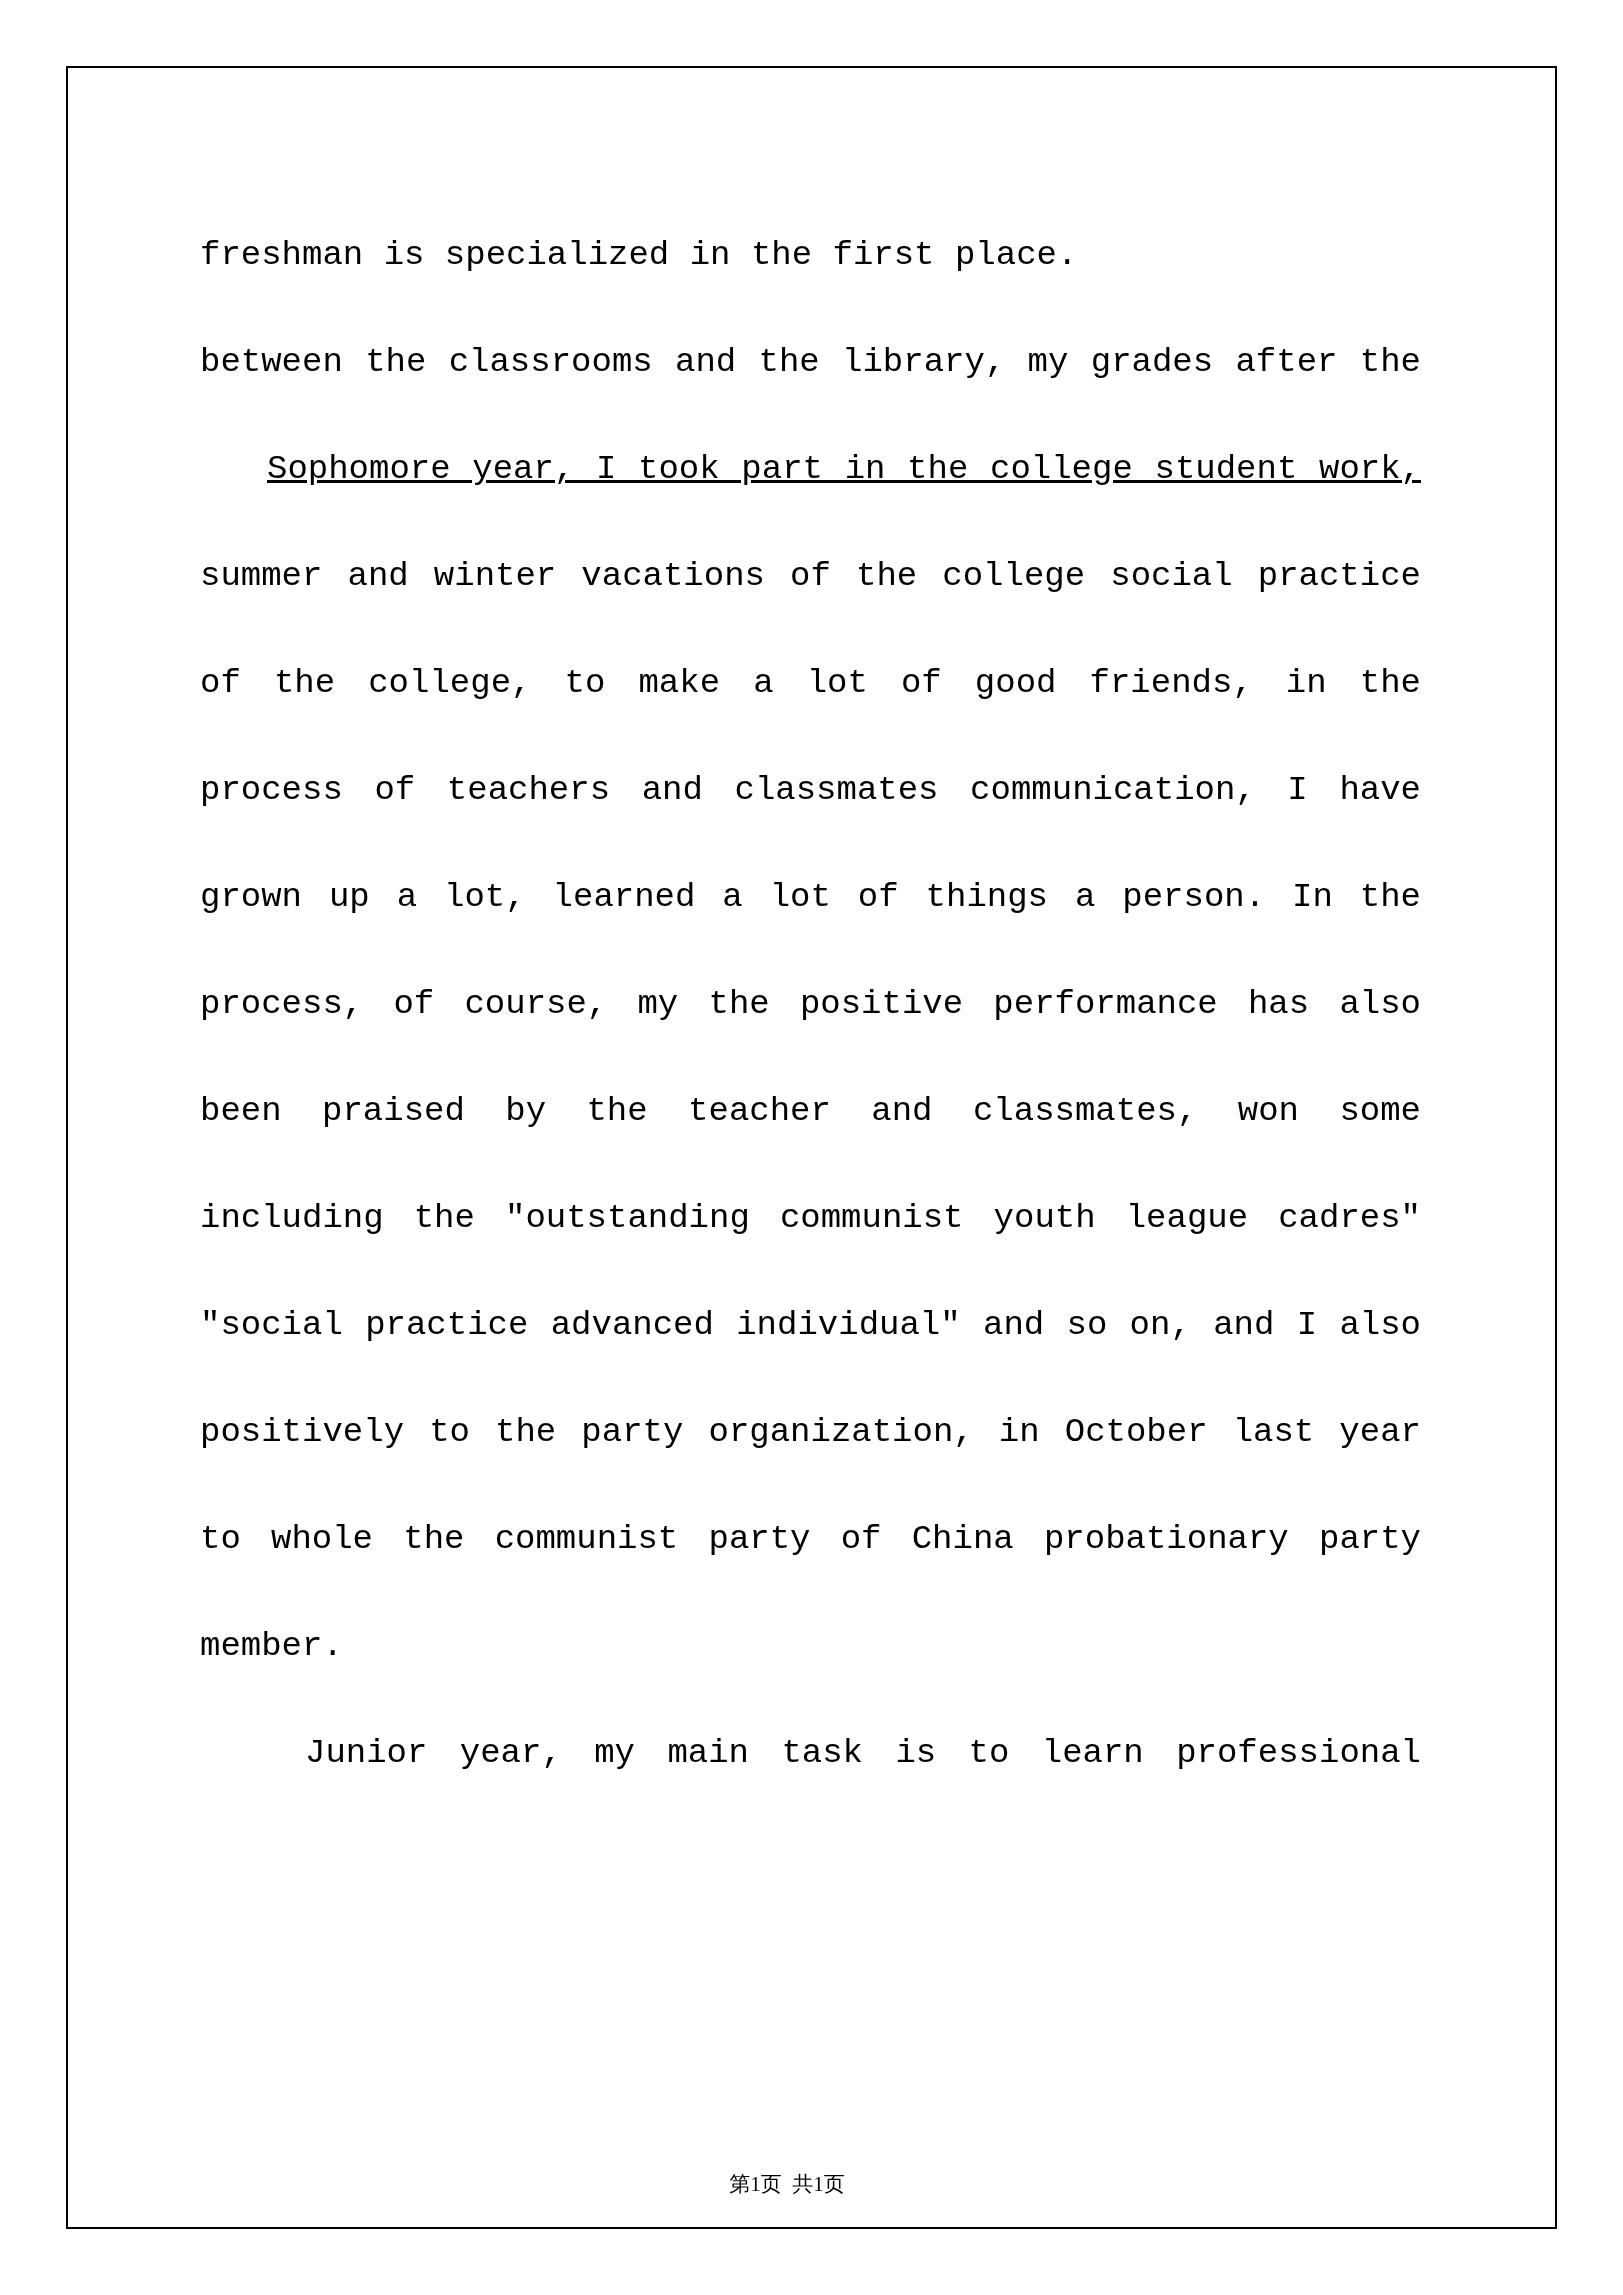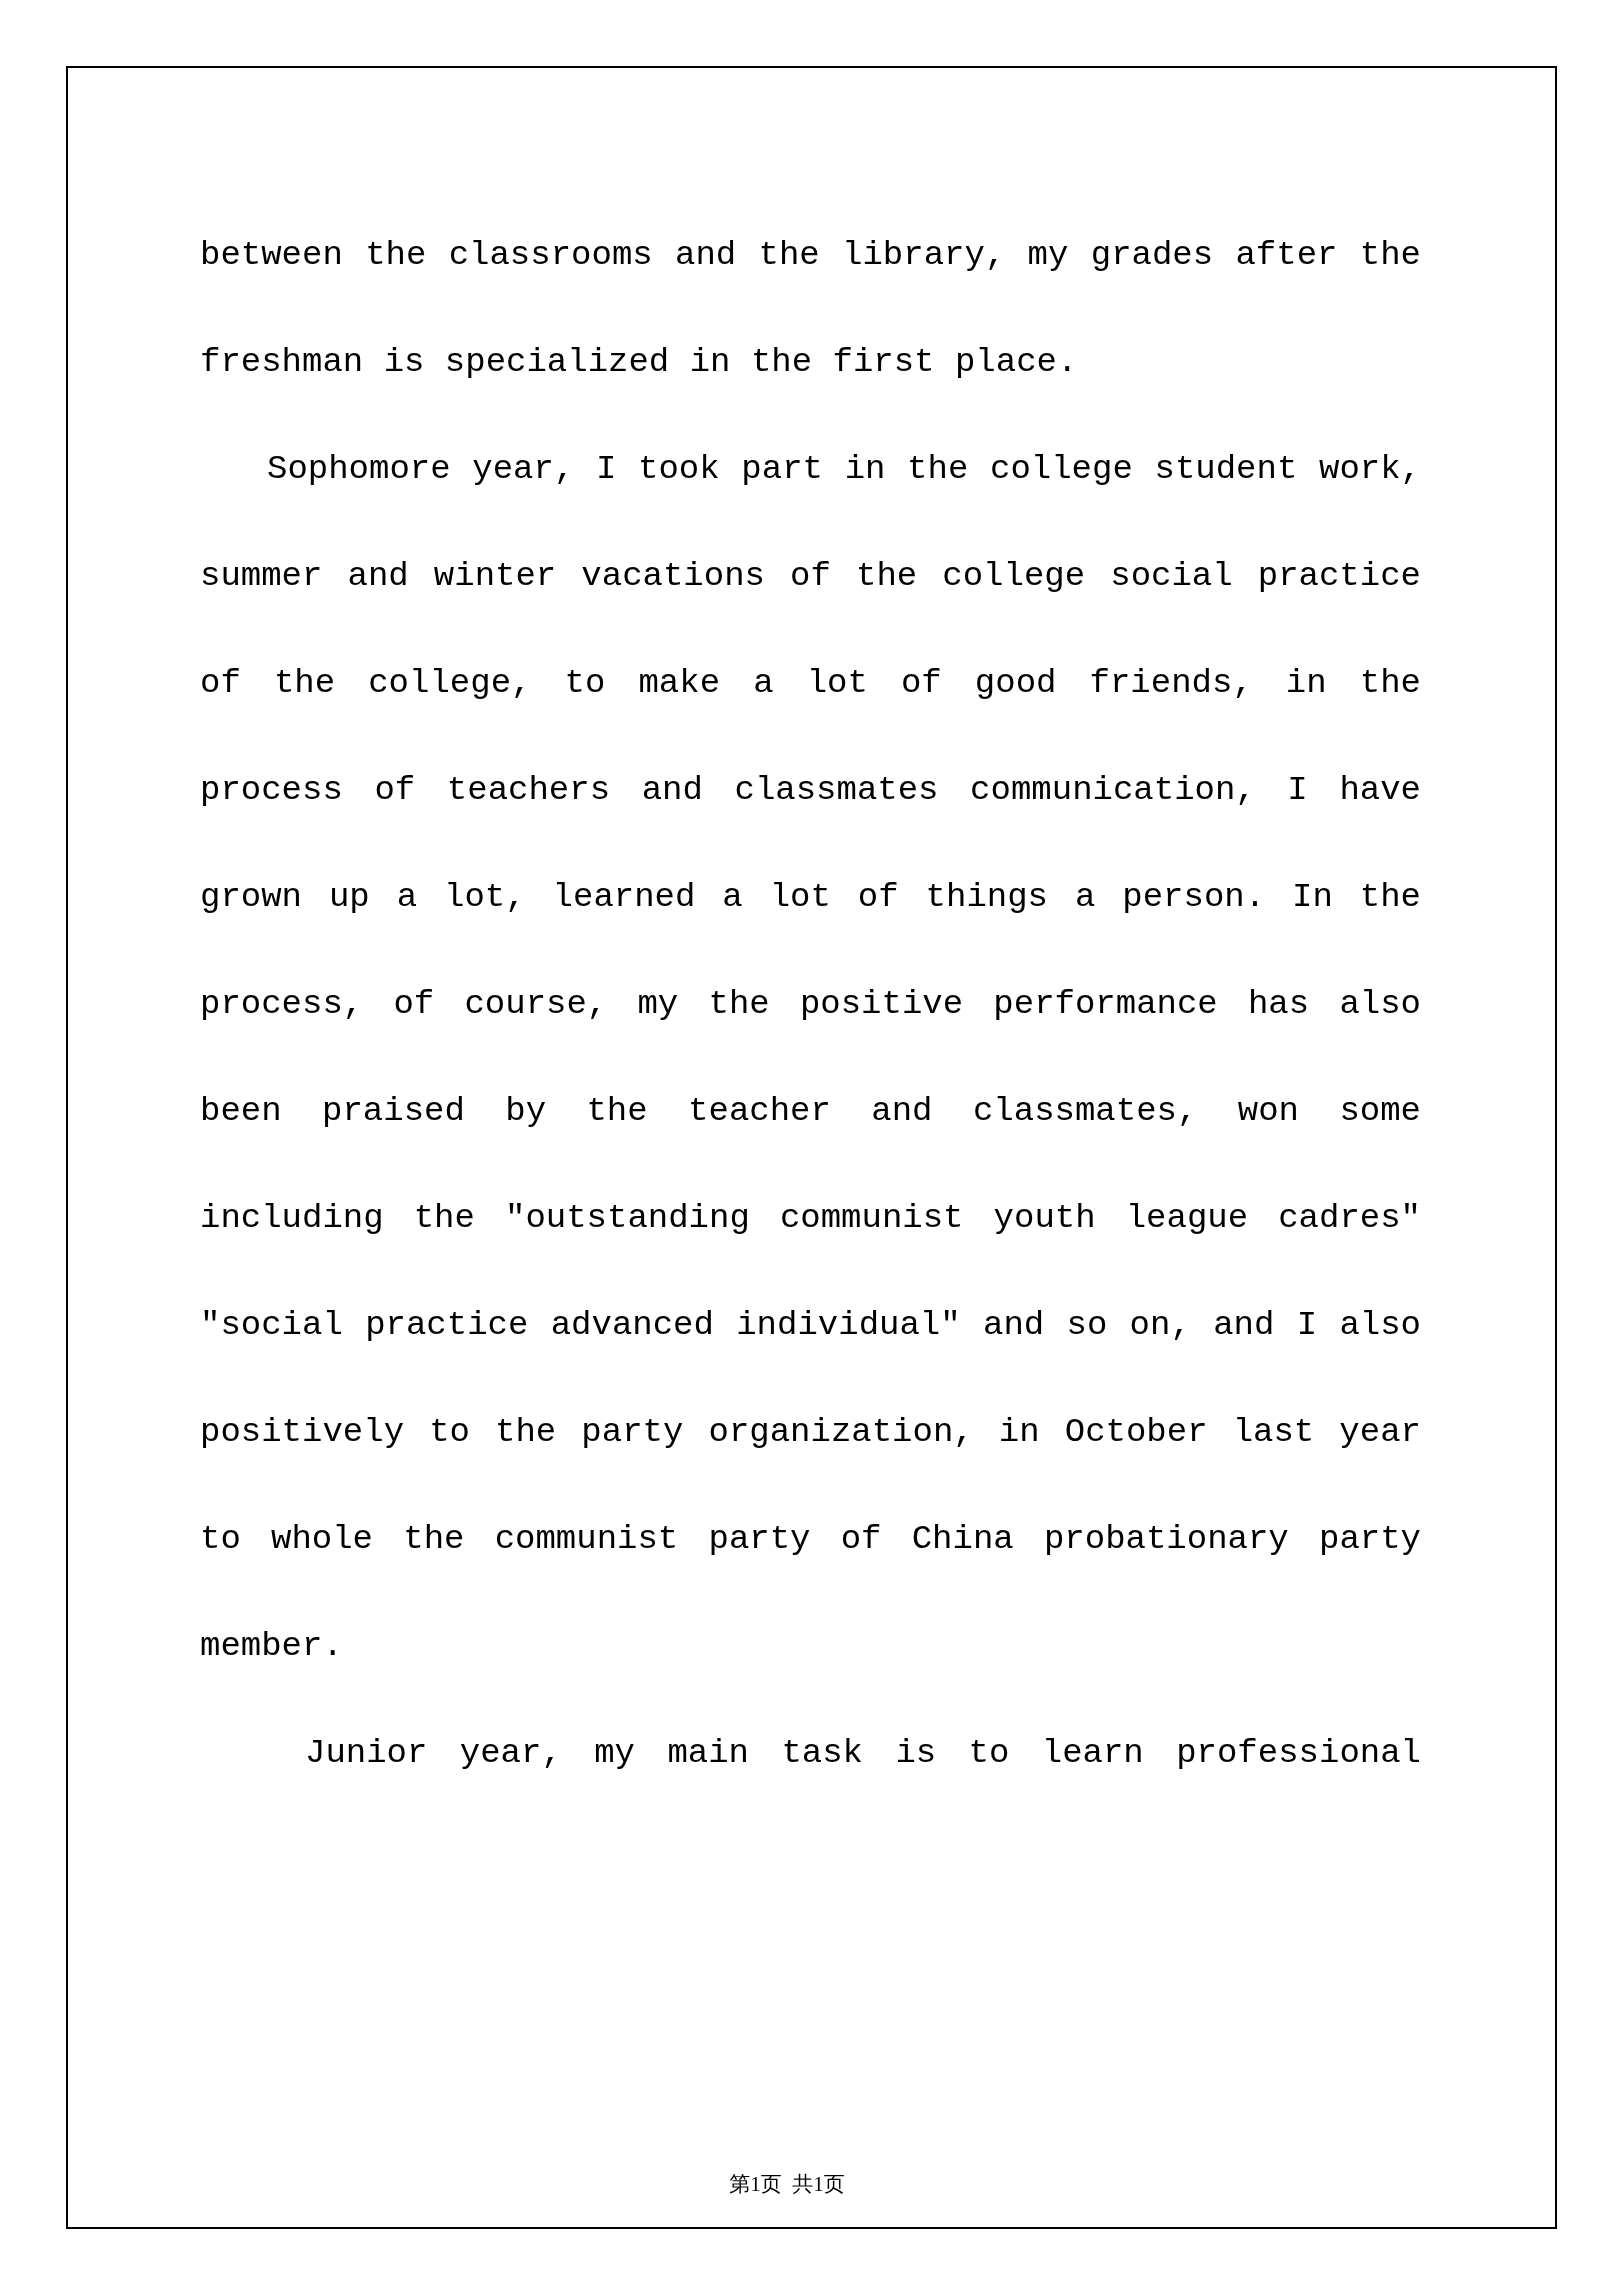--- a/index.html
+++ b/index.html
@@ -36,21 +36,21 @@
     line-height: 107px;
     font-size: 34px;
     white-space: normal;
     overflow: hidden;
   }
   .line.j {
     text-align: justify;
     text-align-last: justify;
     text-justify: inter-word;
   }
-  .line.ind1 { text-indent: 67px; }
+  .line.ind1 { text-indent: 67px; text-decoration: underline; }
   .line.ind2 { text-indent: 105px; }
   .footer {
     position: absolute;
     left: 208px;
     top: 2126px;
     width: 1221px;
     height: 39px;
     line-height: 39px;
     text-align: center;
     font-family: "Liberation Serif", "DejaVu Serif", serif;
@@ -59,22 +59,22 @@
     transform: translateX(-42px);
   }
 </style>
 </head>
 <body>
 
 <div class="page">
   <div class="page-border"></div>
 
   <div class="text-block">
+    <div class="line">freshman is specialized in the first place.</div>
     <div class="line j">between the classrooms and the library, my grades after the</div>
-    <div class="line">freshman is specialized in the first place.</div>
     <div class="line j ind1">Sophomore year, I took part in the college student work,</div>
     <div class="line j">summer and winter vacations of the college social practice</div>
     <div class="line j">of the college, to make a lot of good friends, in the</div>
     <div class="line j">process of teachers and classmates communication, I have</div>
     <div class="line j">grown up a lot, learned a lot of things a person. In the</div>
     <div class="line j">process, of course, my the positive performance has also</div>
     <div class="line j">been praised by the teacher and classmates, won some prizes,</div>
     <div class="line j">including the "outstanding communist youth league cadres"</div>
     <div class="line j">"social practice advanced individual" and so on, and I also</div>
     <div class="line j">positively to the party organization, in October last year</div>

